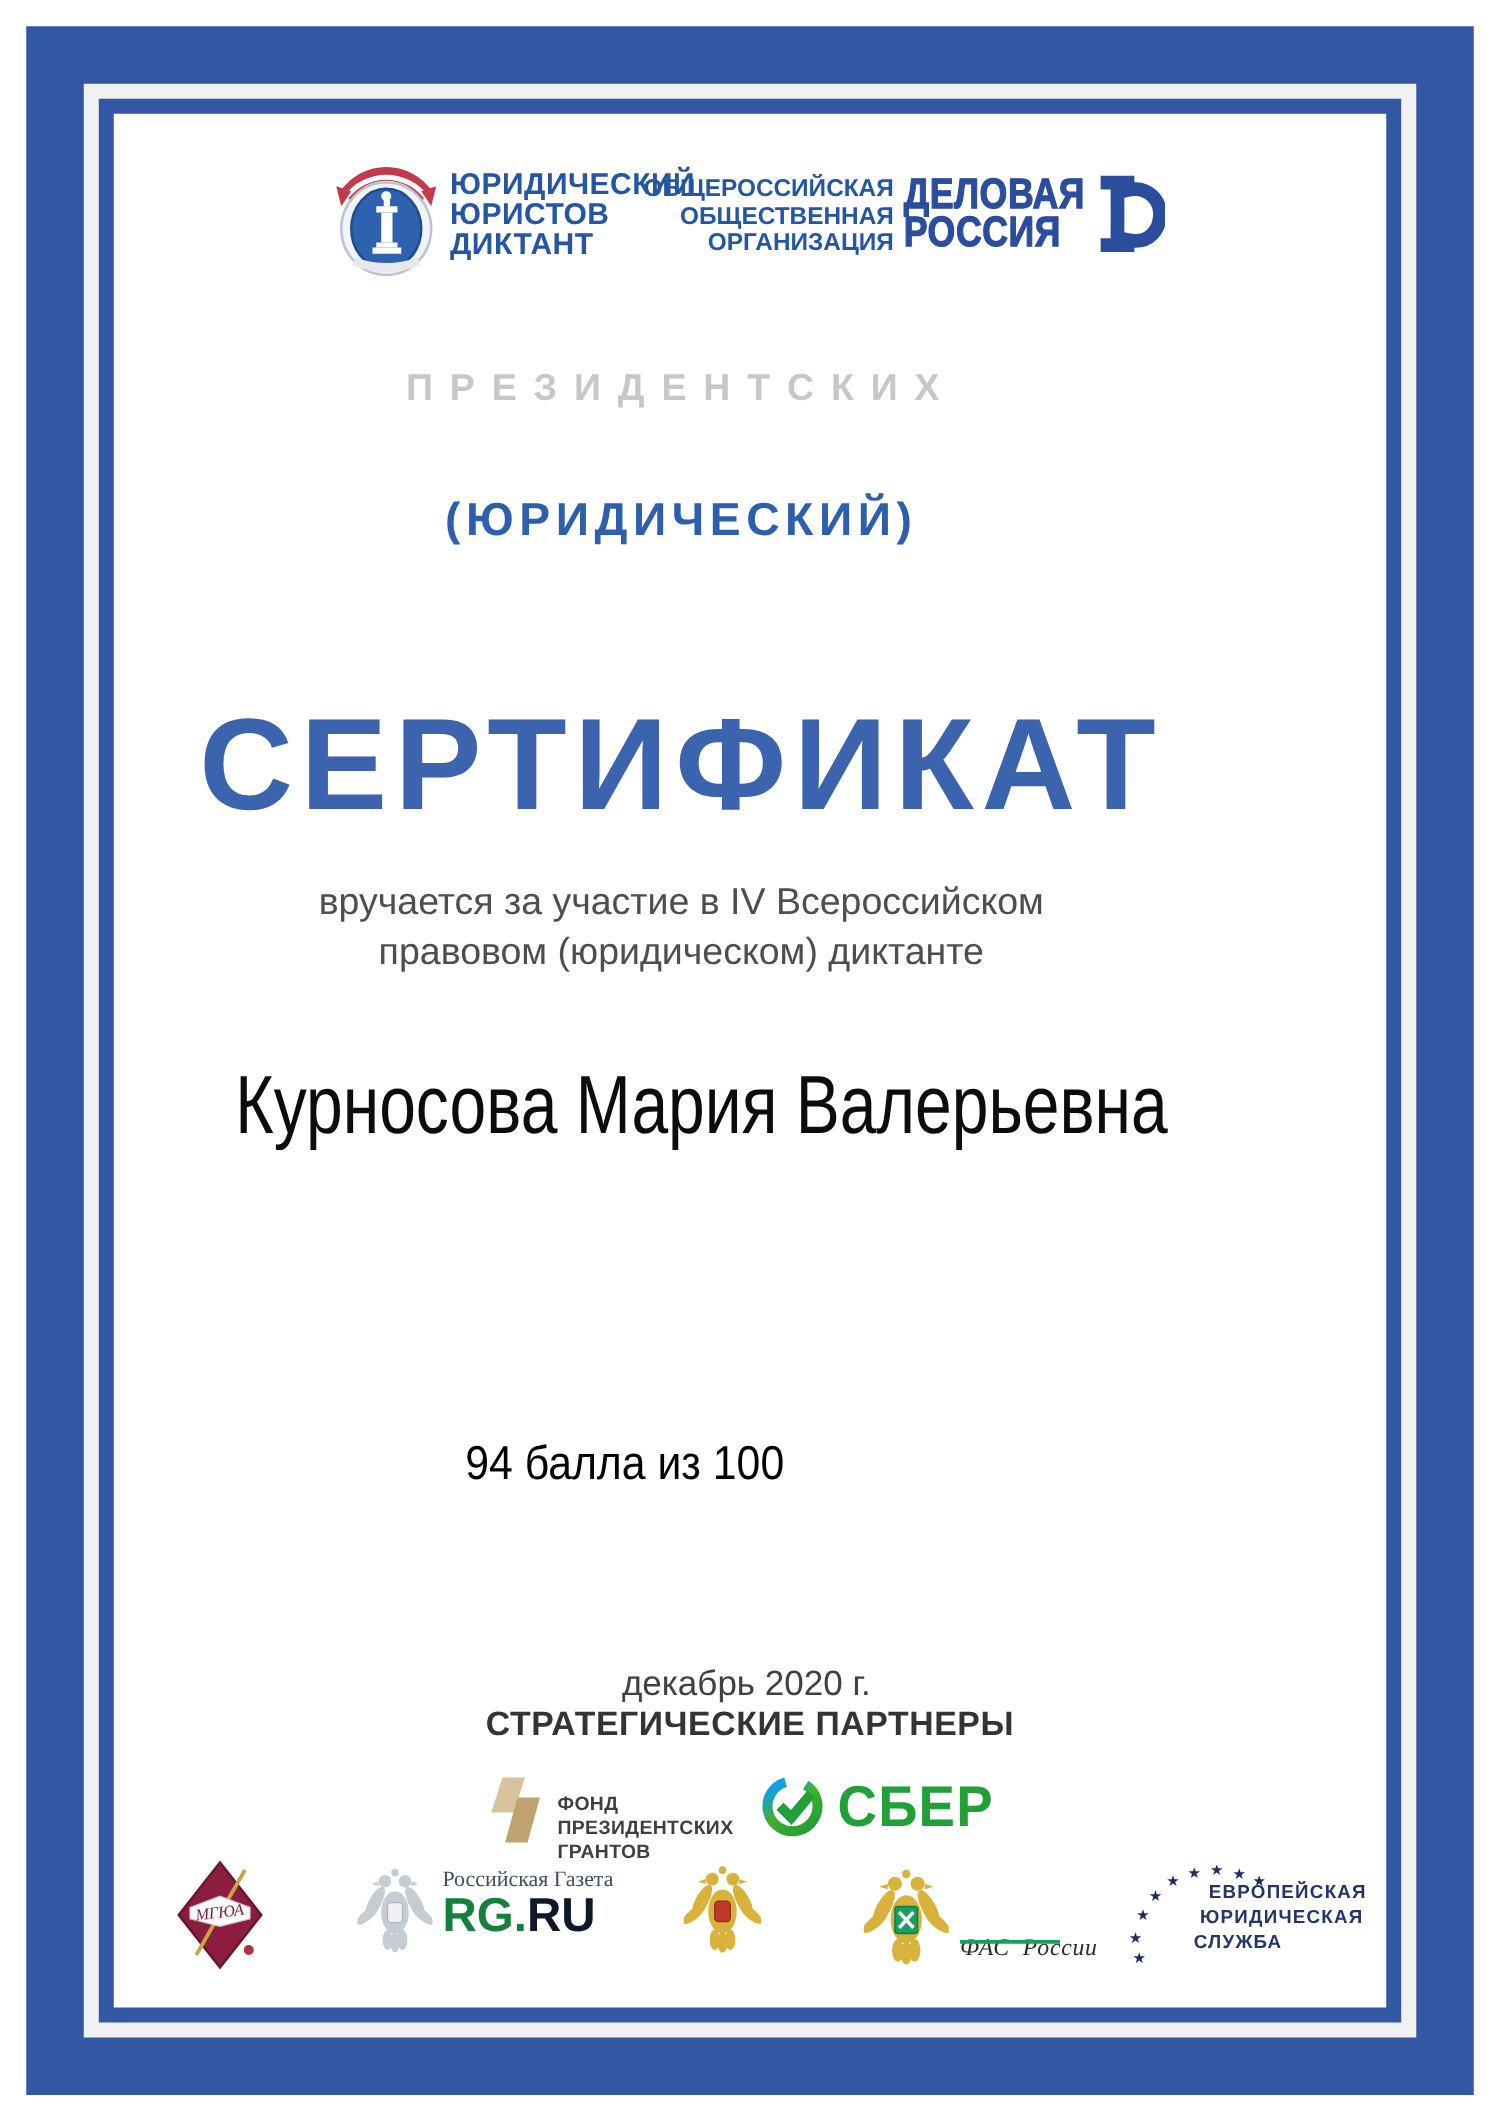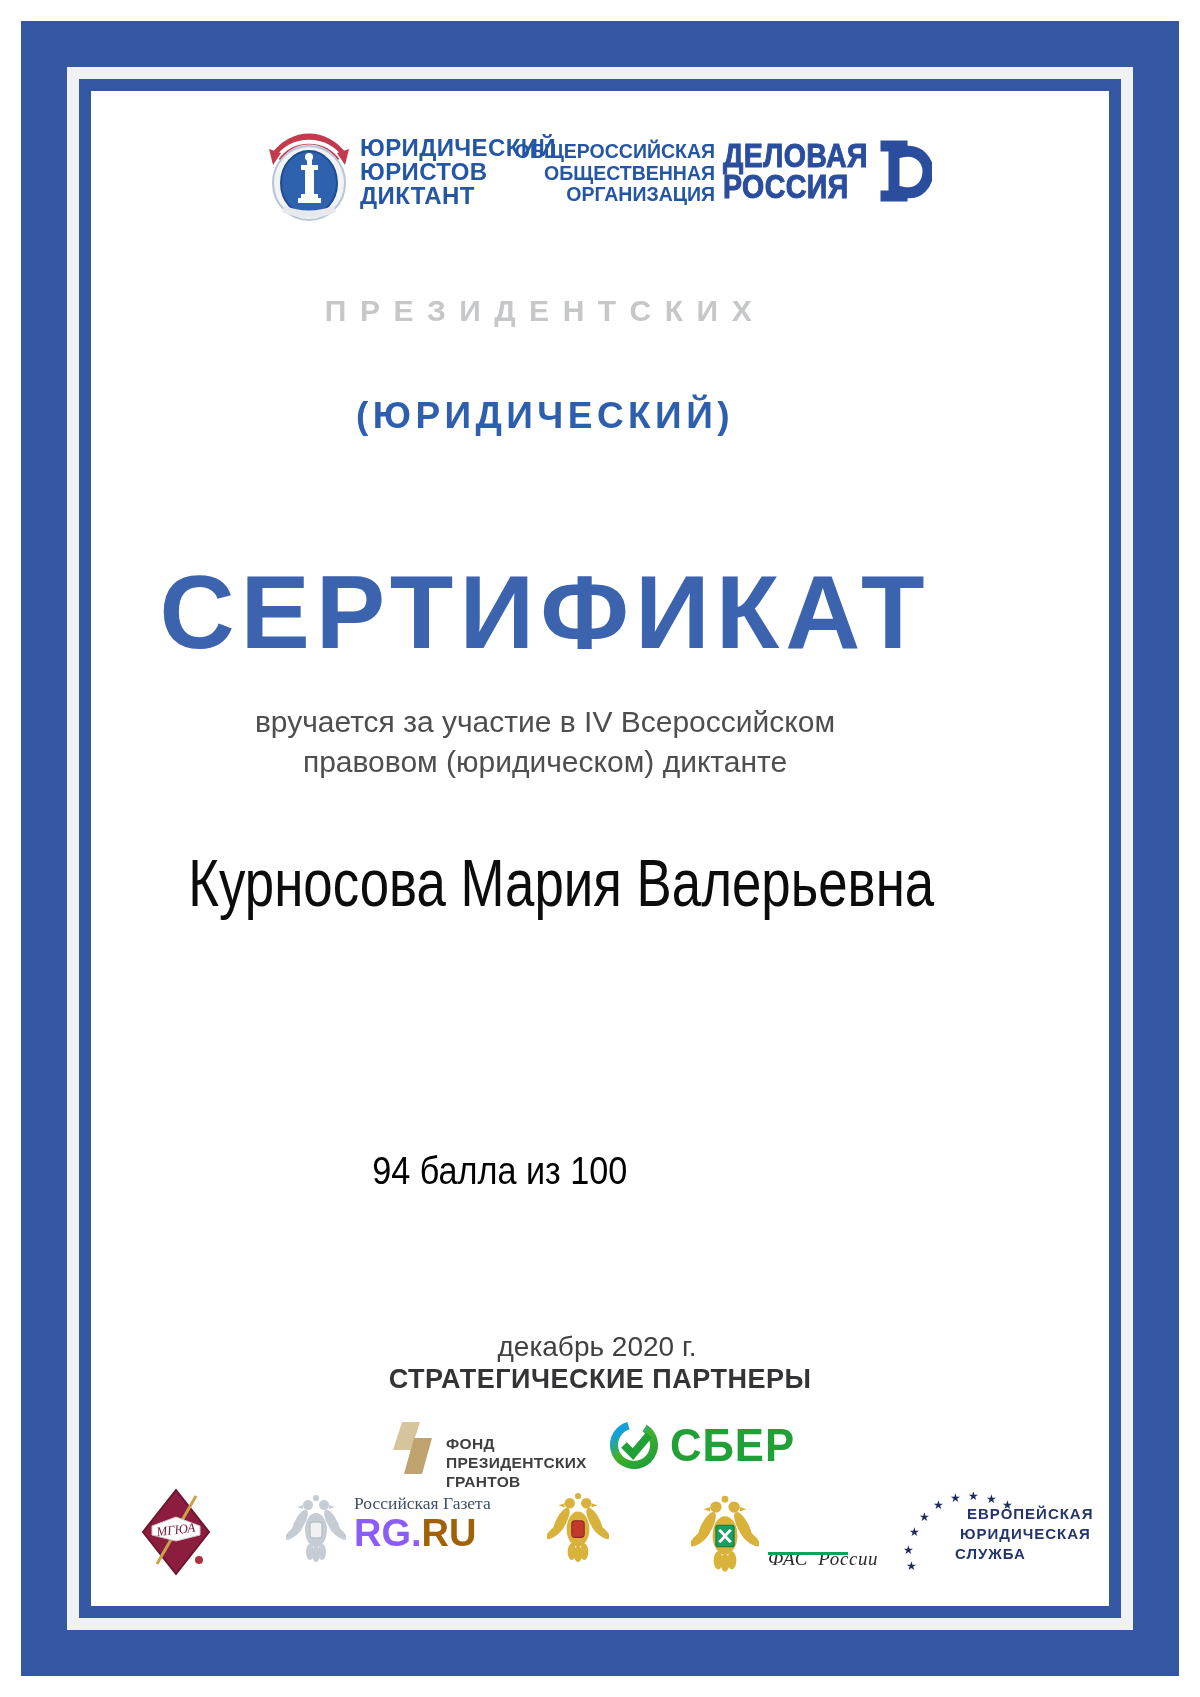--- a/index.html
+++ b/index.html
@@ -50,21 +50,21 @@
              line-height:19px;color:#3f3f3f;letter-spacing:.3px;}
   .sber{position:absolute;left:608px;top:1418px;display:flex;align-items:center;}
   .sber-label{margin-left:10px;font-size:46px;font-weight:800;color:#21a038;
               letter-spacing:1px;transform:scaleX(.95);transform-origin:left center;}
 
   
   .rg-block{position:absolute;left:286px;top:1492px;display:flex;align-items:flex-start;}
   .rg-textcol{margin-left:8px;}
   .rg-name{font-family:"Liberation Serif",serif;font-size:17.5px;color:#3e4f63;line-height:22px;}
   .rg-big{font-size:38px;line-height:38px;font-weight:800;letter-spacing:0;}
-  .rg-slate{color:#8b5cf6;} .rg-orange{color:#a16207;}
+  .rg-slate{color:#15803d;} .rg-orange{color:#0f172a;}
   .fas-text{position:absolute;left:768px;top:1548px;font-family:"Liberation Serif",serif;
             font-size:19px;color:#2b2b2b;word-spacing:5px;letter-spacing:.6px;font-style:italic;}
   .fas-underline{position:absolute;left:768px;top:1552px;width:80px;height:3px;background:#12a05a;}
   .eus{position:absolute;left:903px;top:1492px;width:210px;height:85px;}
   .eus-lines{position:absolute;left:52px;top:12px;font-family:Liberation Sans, sans-serif;
              font-size:15px;font-weight:700;line-height:20px;color:#24356e;letter-spacing:1px;}
   .eus-l1{margin-left:12px;} .eus-l2{margin-left:5px;} .eus-l3{margin-left:0px;}
 </style>
 </head>
 <body>

